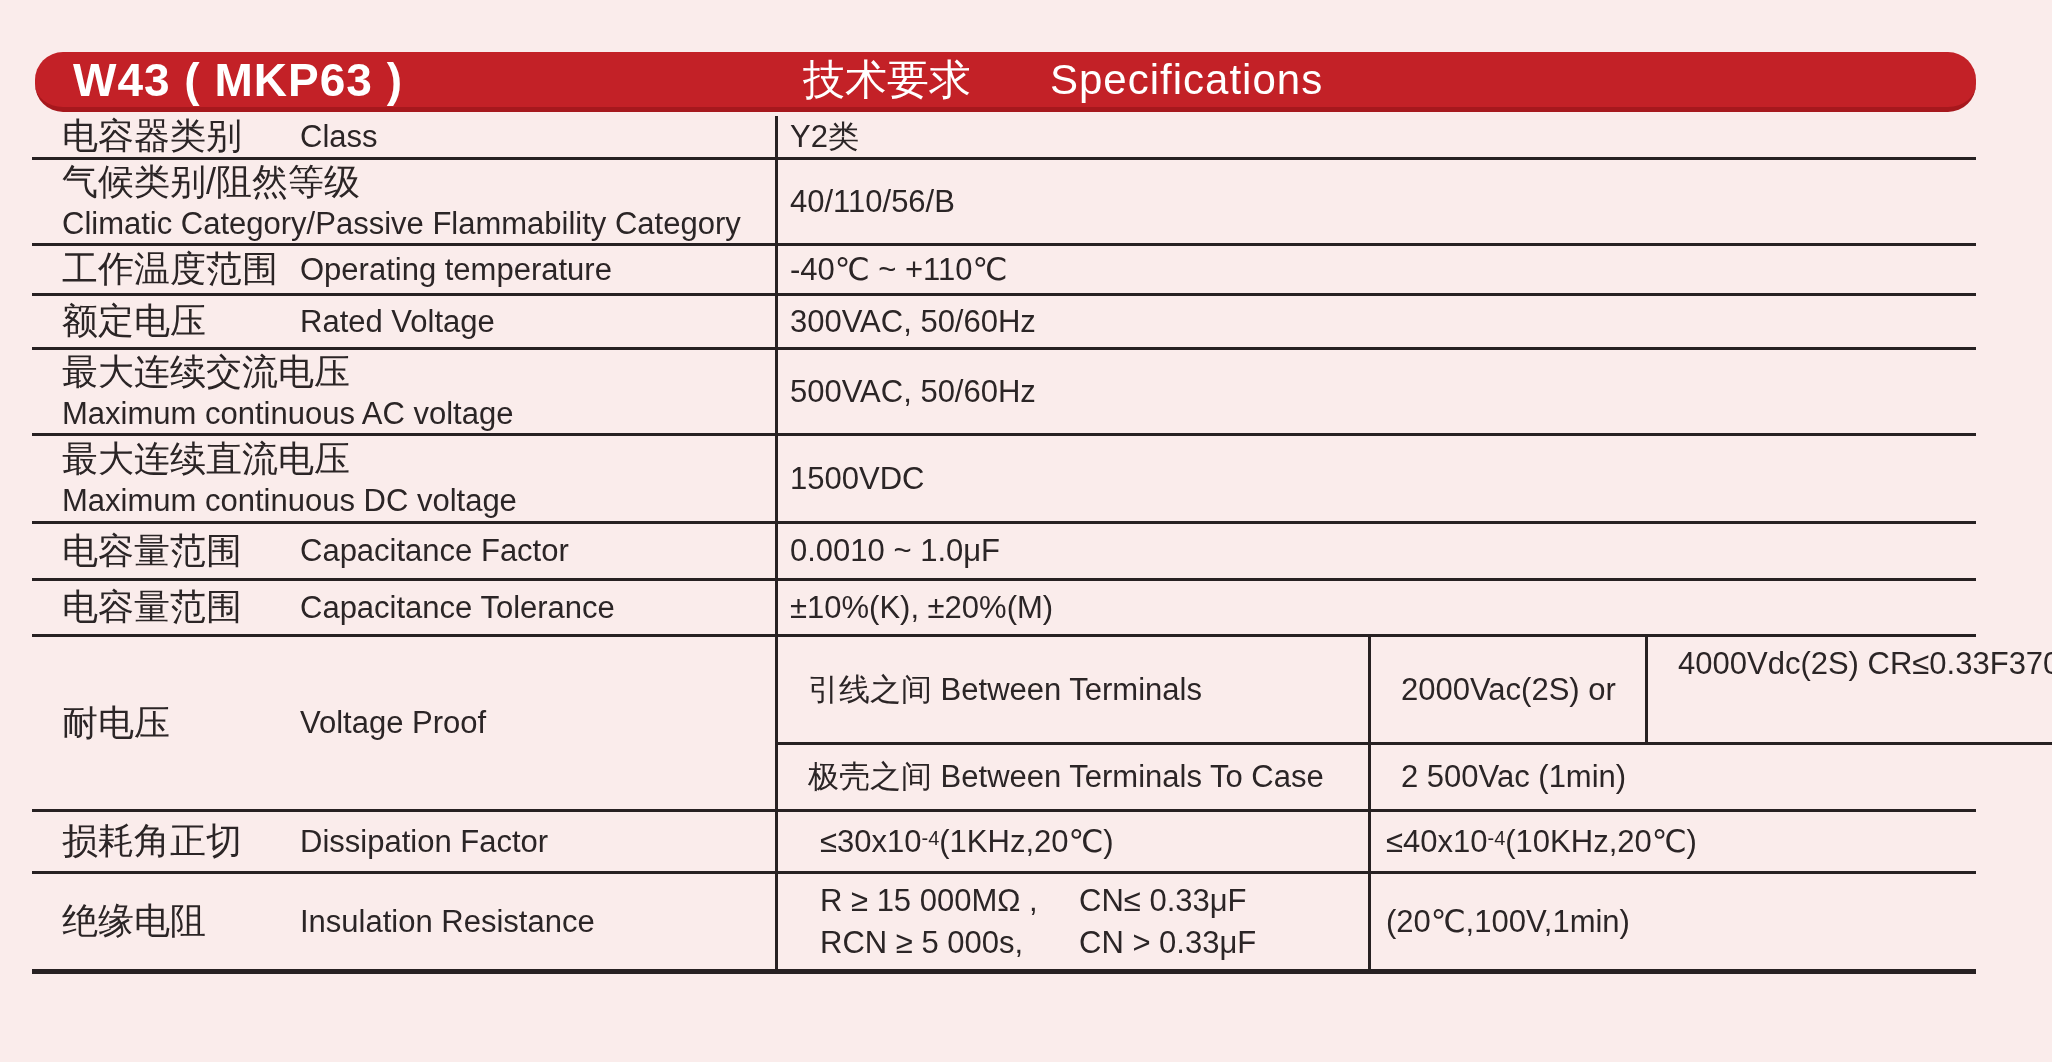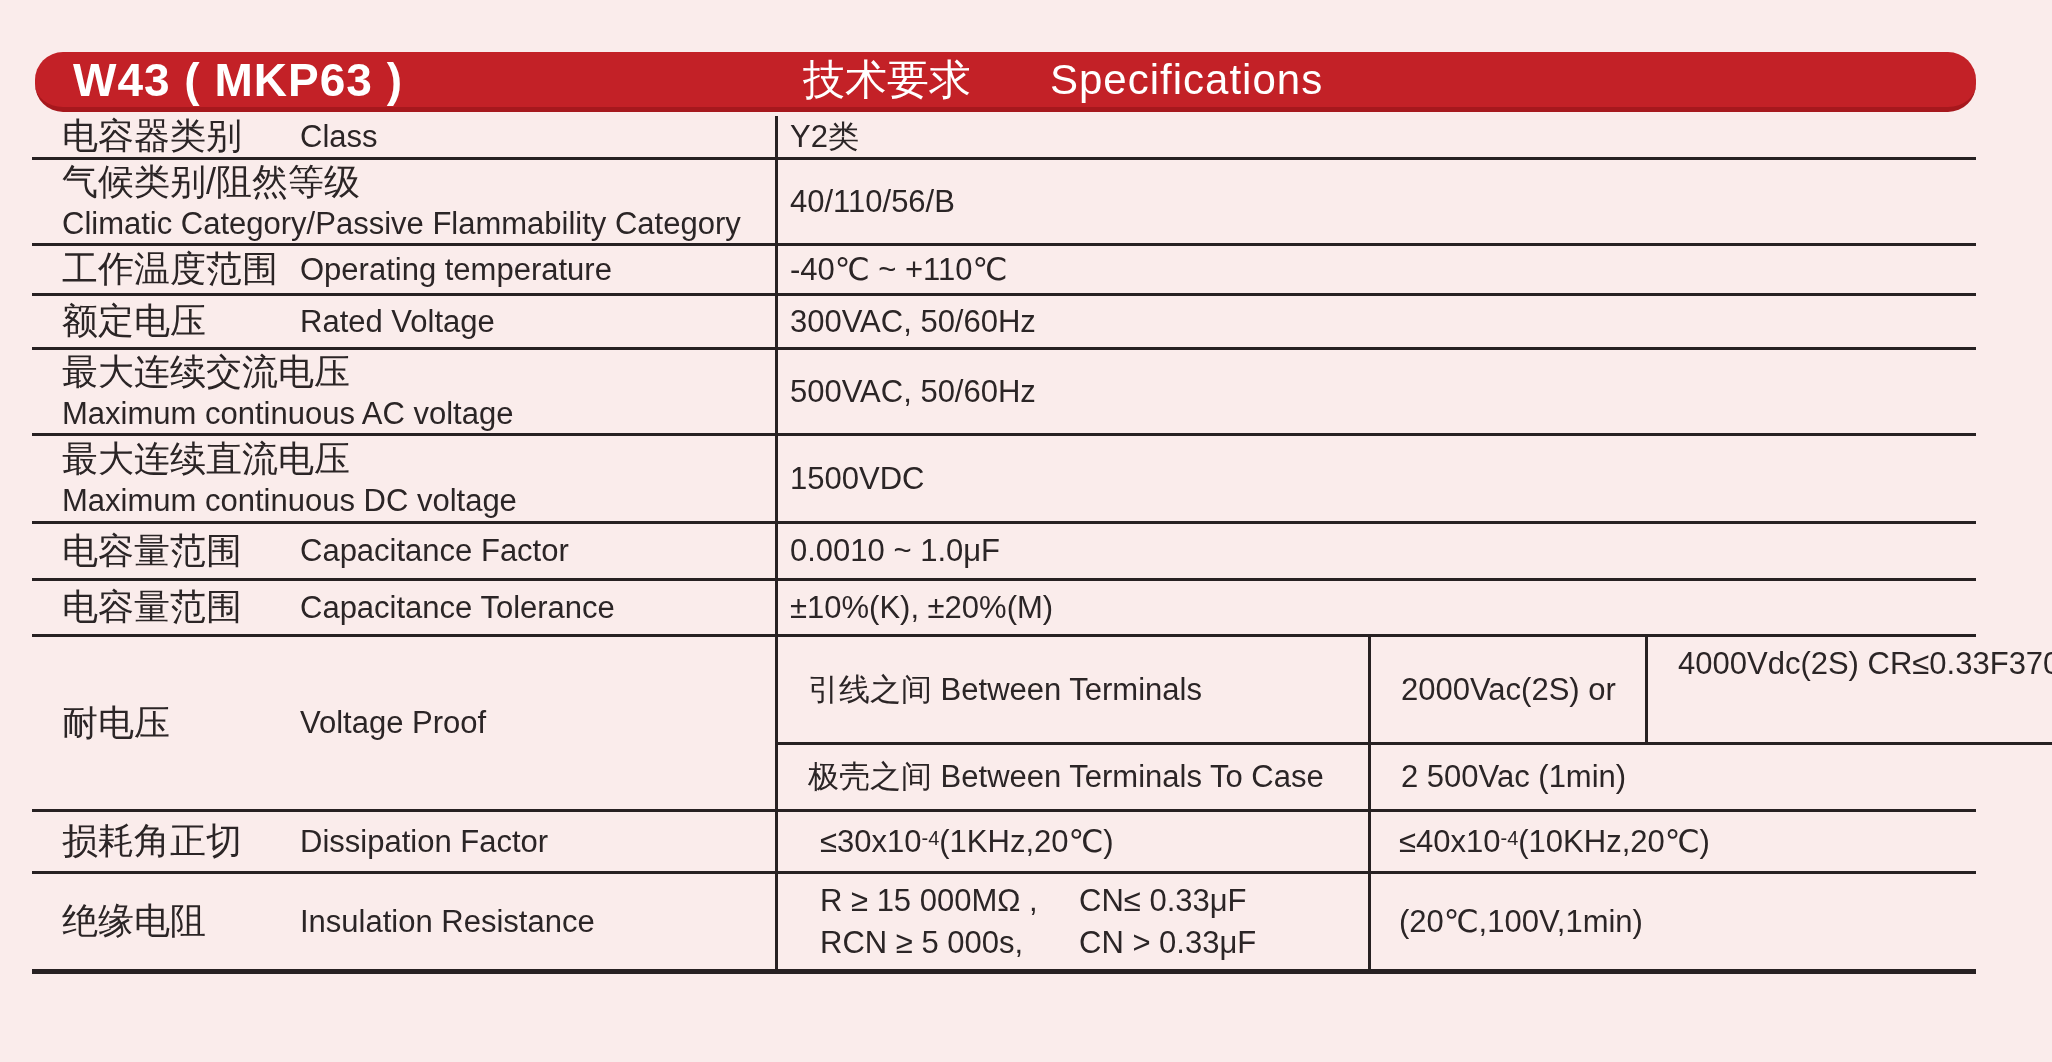--- a/index.html
+++ b/index.html
@@ -52,21 +52,21 @@
   .vp-b{flex:1;display:flex;}
   .vp-cell{display:flex;align-items:center;padding-left:30px;font-size:31px;white-space:nowrap;}
   .w-terminals{width:590px;flex:0 0 590px;}
   .w-cond{width:277px;flex:0 0 277px;}
   .bl{border-left:3px solid var(--line);}
   .grow{flex:1;}
   .vp-vals{flex-direction:row;align-items:flex-start;justify-content:center;}
   .vp-vals div{line-height:54px;}
   
   .vhalf{width:590px;flex:0 0 590px;padding-left:42px;display:flex;align-items:center;font-size:31px;white-space:nowrap;position:relative;}
-  .vrest{flex:1;border-left:3px solid var(--line);padding-left:28px;display:flex;align-items:center;font-size:31px;white-space:nowrap;}
+  .vrest{flex:1;border-left:3px solid var(--line);padding-left:15px;display:flex;align-items:center;font-size:31px;white-space:nowrap;}
   sup{font-size:20px;position:relative;top:-3px;}
   .ir-lines{display:flex;flex-direction:column;justify-content:center;width:100%;}
   .ir-line{position:relative;line-height:42px;}
   .ir-line .right{position:absolute;left:259px;}
 </style>
 </head>
 <body>
 
 <div class="banner">
   <span class="model">W43 ( MKP63 )</span>

